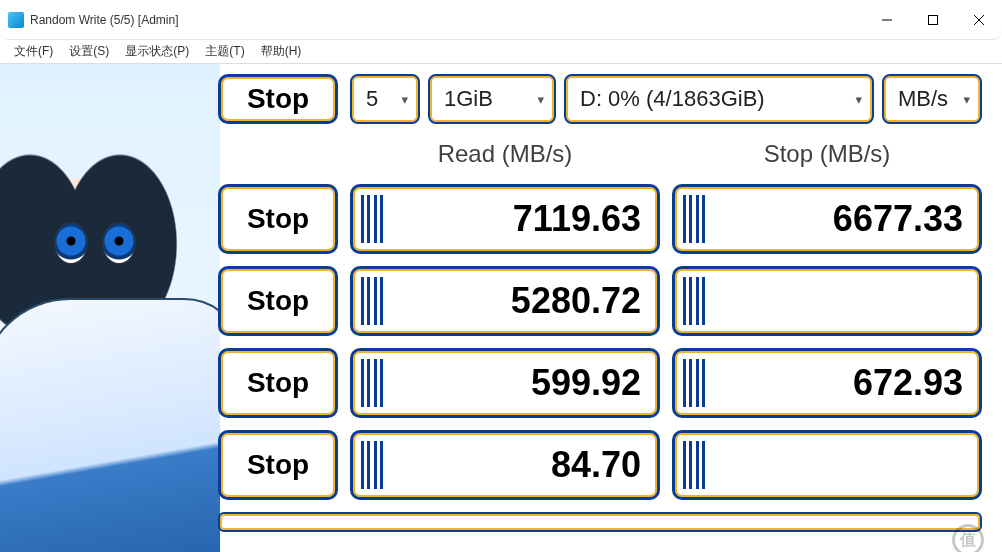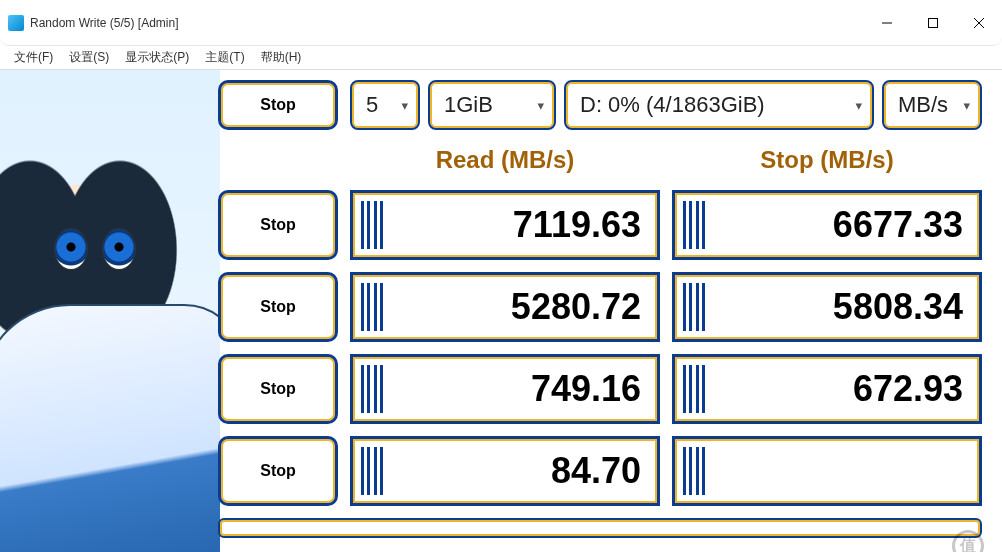--- a/index.html
+++ b/index.html
@@ -1,19 +1,19 @@
 <!DOCTYPE html>
 <html><head>
 <meta charset="utf-8">
 <style>
   * { box-sizing: border-box; margin: 0; padding: 0; }
   html, body { width: 1002px; height: 552px; font-family: "Segoe UI", "Microsoft YaHei", sans-serif; overflow: hidden; }
   
   .titlebar {
-    height: 46px; background: #fff; display: flex; align-items: center;
+    height: 40px; background: #fff; display: flex; align-items: center;
     border-bottom: 1px solid #e5e5e5; font-size: 12px; color: #333; border-radius: 9px;
   }
   .titlebar .icon { width: 16px; height: 16px; margin: 0 6px 0 8px; background: linear-gradient(135deg,#4fc3f7,#0288d1); border-radius: 2px; }
   .titlebar .title { flex: 1; }
   .titlebar .winbtn { width: 46px; height: 30px; display: flex; align-items: center; justify-content: center; color: #333; }
   
   .menubar {
     height: 24px; background: #fff; display: flex; align-items: center;
     font-size: 12px; color: #333; padding-left: 6px; border-bottom: 1px solid #ddd;
   }
@@ -58,43 +58,43 @@
     grid-template-columns: 120px 310px 310px;
     grid-template-rows: 50px 36px repeat(4, 70px) 20px;
     column-gap: 12px; row-gap: 12px;
     align-content: start;
   }
   
   .btn {
     background: #fff; border: 3px solid #0a3d91; border-radius: 10px;
     box-shadow: 0 0 0 2px #f0b429 inset, 0 0 0 4px #fff inset;
     display: flex; align-items: center; justify-content: center;
-    font-weight: 700; font-size: 16px; color: #000;
+    font-weight: 700; font-size: 28px; color: #000;
     cursor: pointer;
   }
   
   .selectors { grid-column: 2 / 4; display: flex; gap: 8px; }
   
   .sel {
     background: #fff; border: 2px solid #0a3d91; border-radius: 8px;
     box-shadow: 0 0 0 2px #f0b429 inset, 0 0 0 4px #fff inset;
     display: flex; align-items: center; justify-content: space-between;
     padding: 0 10px 0 14px; font-size: 22px; color: #222; cursor: pointer;
     min-width: 60px;
   }
   .sel .chev { font-size: 13px; color: #555; margin-left: 8px; }
   
   .hdr {
     display: flex; align-items: center; justify-content: center;
-    font-weight: 700; font-size: 24px; color: #a16207;
+    font-weight: 400; font-size: 24px; color: #404040;
   }
   
   .valbox {
     position: relative;
-    background: #fff; border: 3px solid #0a3d91; border-radius: 0;
+    background: #fff; border: 3px solid #0a3d91; border-radius: 10px;
     box-shadow: 0 0 0 2px #f0b429 inset, 0 0 0 4px #fff inset;
     display: flex; align-items: center; justify-content: flex-end;
     padding-right: 16px; font-weight: 700; font-size: 36px; color: #000;
   }
   .valbox .stripes {
     position: absolute; left: 8px; top: 8px; bottom: 8px; width: 22px;
     display: flex; justify-content: space-between;
   }
   .valbox .stripes span { width: 3px; background: #0a3d91; }
   
@@ -209,32 +209,31 @@
         </div>
       <span>5280.72</span>
     </div>
     <div class="valbox" style="grid-row:4;grid-column:3">
       <div class="stripes">
           <span></span>
           <span></span>
           <span></span>
           <span></span>
         </div>
-      <span>5808.34</span>
     </div>
 
     <div class="btn" style="grid-row:5">Stop</div>
     <div class="valbox" style="grid-row:5;grid-column:2">
       <div class="stripes">
           <span></span>
           <span></span>
           <span></span>
           <span></span>
         </div>
-      <span>749.16</span>
+      <span>599.92</span>
     </div>
     <div class="valbox" style="grid-row:5;grid-column:3">
       <div class="stripes">
           <span></span>
           <span></span>
           <span></span>
           <span></span>
         </div>
       <span>672.93</span>
     </div>

